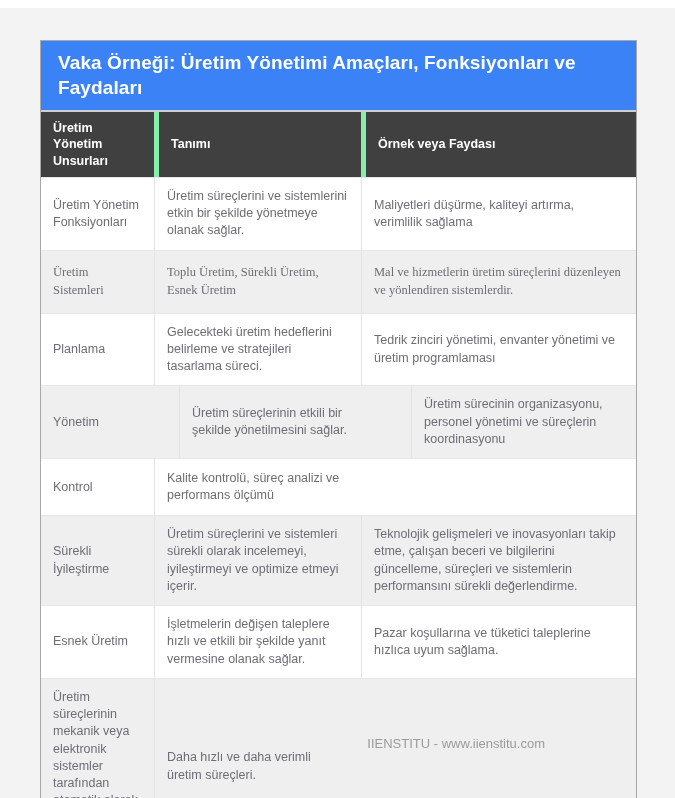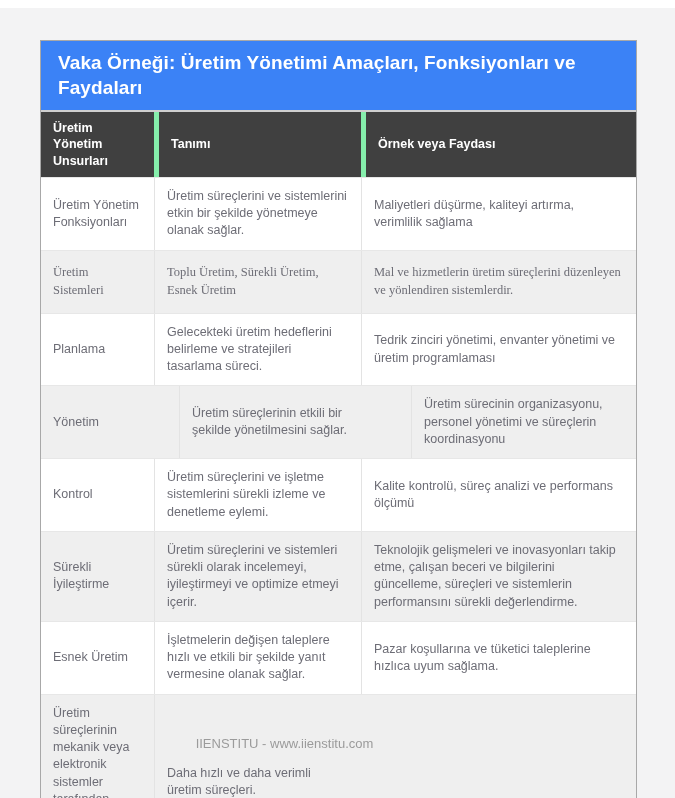--- a/index.html
+++ b/index.html
@@ -71,21 +71,21 @@
   .r4 { min-height: 57px; gap: 25px; }
   .r5 { min-height: 57px; }
   .r6 { min-height: 83px; }
   .r7 { min-height: 62px; }
   .r8 { min-height: 63px; }
   .r9 { min-height: 66px; }
   .footer {
     position: absolute;
     left: 0; top: 728px;
     width: 545px;
-    text-align: center;
+    text-align: right;
     color: #9b9b9b;
     font-size: 13px;
     padding-left: 24px;
   }
 </style>
 </head>
 <body>
 
 <div class="canvas">
 
@@ -118,21 +118,20 @@
     </div>
 
     <div class="trow alt r4">
       <div class="td">Yönetim</div>
       <div class="td">Üretim süreçlerinin etkili bir şekilde yönetilmesini sağlar.</div>
       <div class="td">Üretim sürecinin organizasyonu, personel yönetimi ve süreçlerin koordinasyonu</div>
     </div>
 
     <div class="trow r5">
       <div class="td">Kontrol</div>
-      <div class="td">Üretim süreçlerini ve işletme sistemlerini sürekli izleme ve denetleme eylemi.</div>
       <div class="td">Kalite kontrolü, süreç analizi ve performans ölçümü</div>
     </div>
 
     <div class="trow alt r6">
       <div class="td">Sürekli İyileştirme</div>
       <div class="td">Üretim süreçlerini ve sistemleri sürekli olarak incelemeyi, iyileştirmeyi ve optimize etmeyi içerir.</div>
       <div class="td">Teknolojik gelişmeleri ve inovasyonları takip etme, çalışan beceri ve bilgilerini güncelleme, süreçleri ve sistemlerin performansını sürekli değerlendirme.</div>
     </div>
 
     <div class="trow r7">

